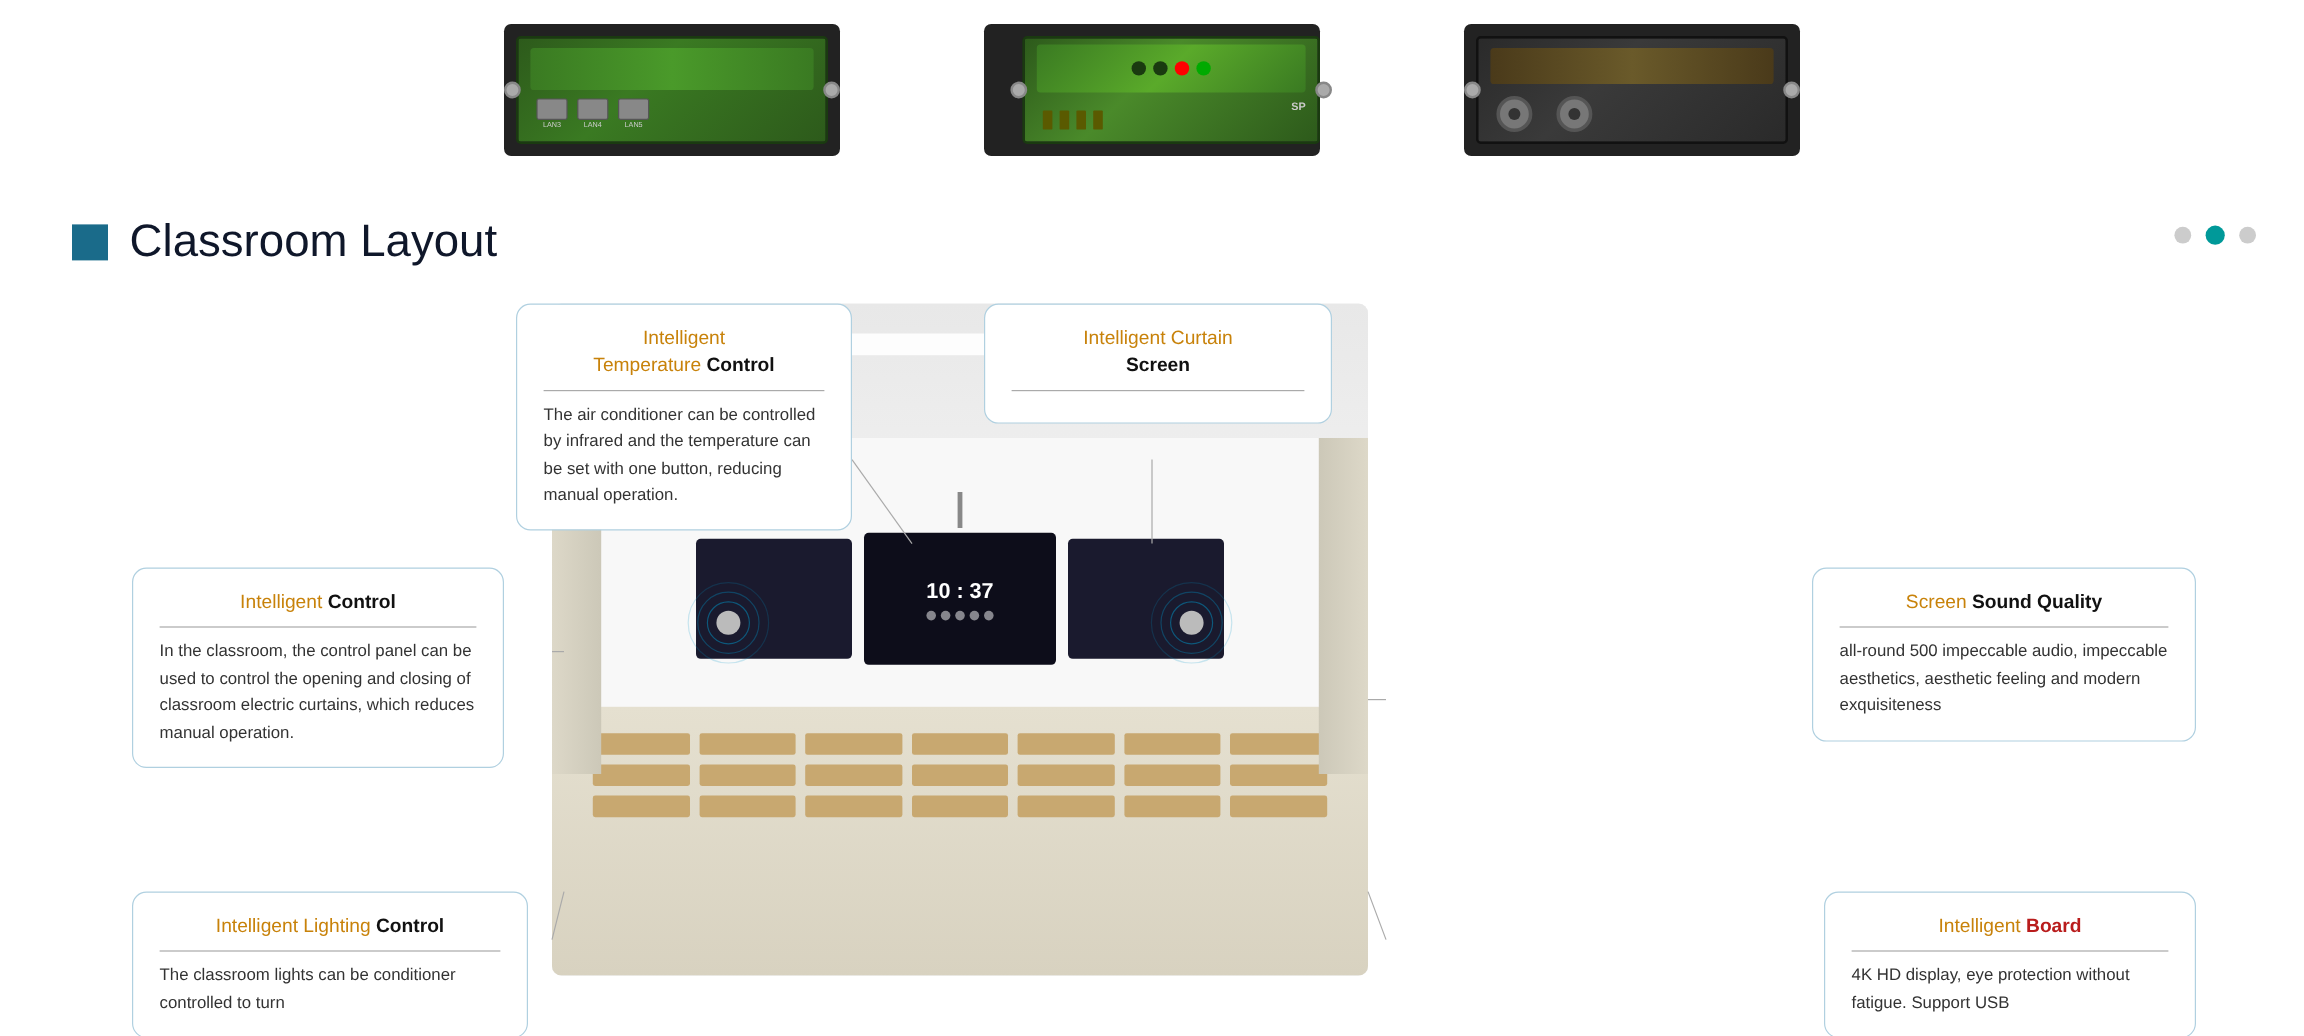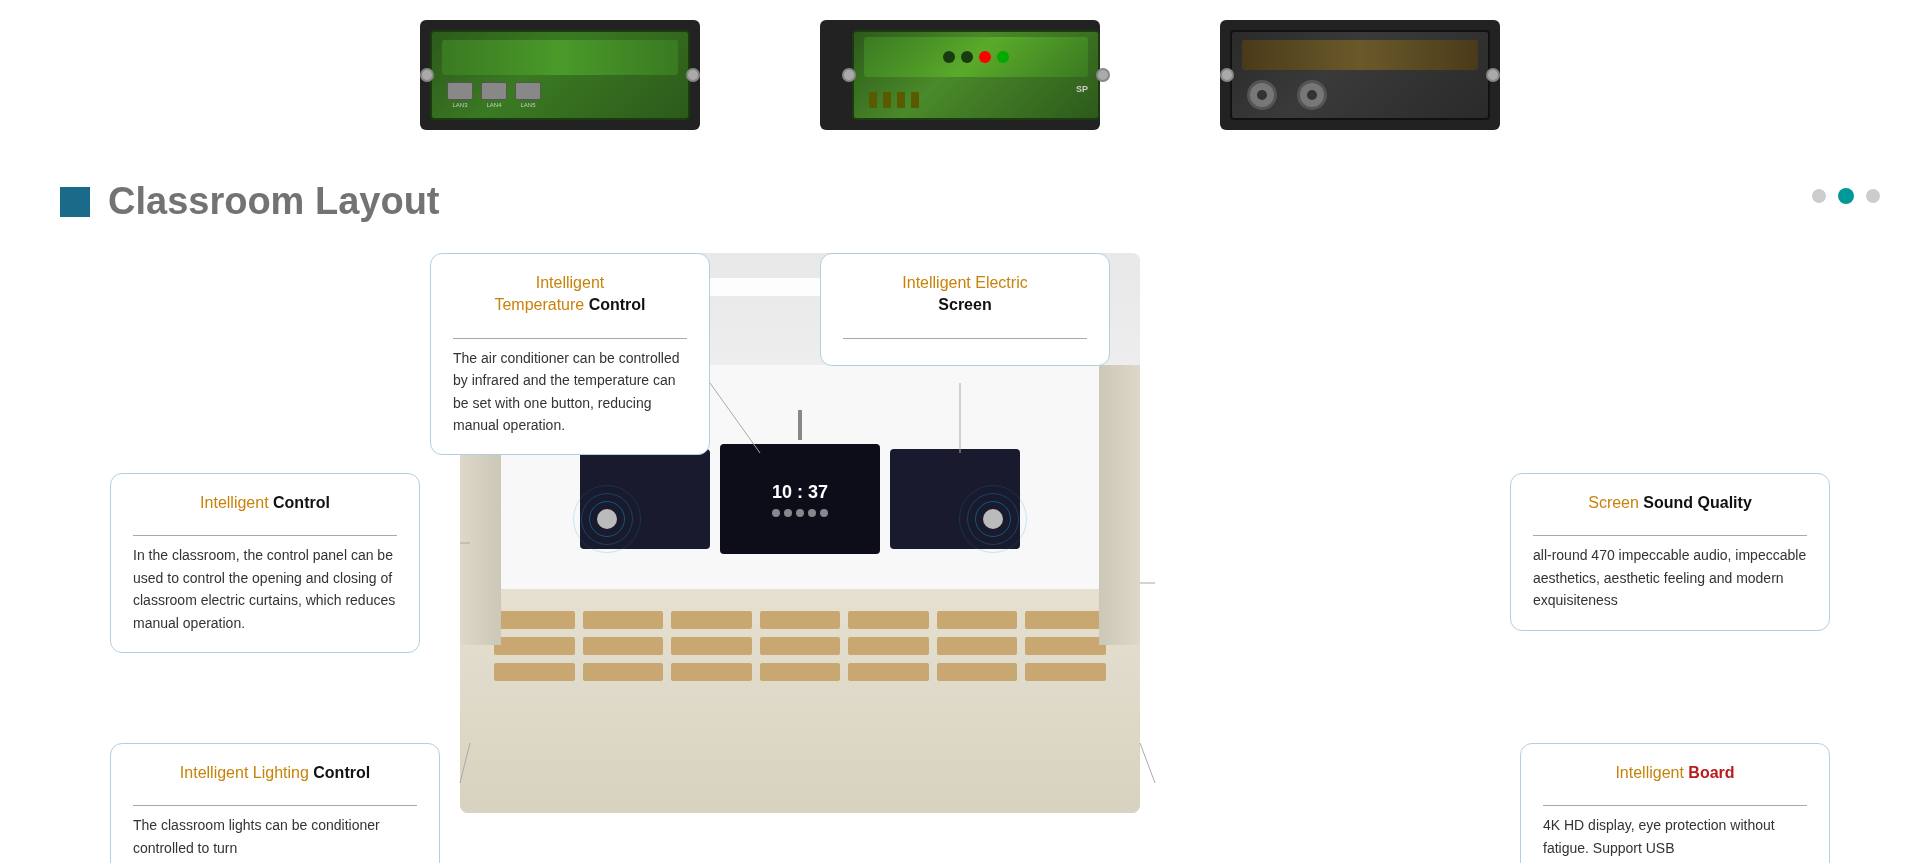--- a/index.html
+++ b/index.html
@@ -67,22 +67,22 @@
 
     .section-icon {
       width: 30px;
       height: 30px;
       background: #1a6b8a;
       flex-shrink: 0;
     }
 
     .section-title {
       font-size: 38px;
-      font-weight: 700;
-      color: #737373;
+      font-weight: 400;
+      color: #0f172a;
     }
 
     
     .nav-dots {
       position: absolute;
       top: 28px;
       right: 40px;
       display: flex;
       gap: 12px;
       align-items: center;
@@ -245,21 +245,21 @@
       background: #fff;
       border: 1.5px solid #b0d0e0;
       border-radius: 12px;
       padding: 18px 22px;
     }
 
     .card-title {
       text-align: center;
       font-size: 16px;
       margin-bottom: 8px;
-      padding-bottom: 21px;
+      padding-bottom: 8px;
       border-bottom: 1px solid #aaa;
       line-height: 1.4;
     }
 
     .card-body {
       font-size: 14px;
       color: #333;
       line-height: 1.6;
     }
 
@@ -500,21 +500,21 @@
     <div class="info-card card-temp-control">
       <div class="card-title">
         <span style="color:#c8820a;">Intelligent</span><br>
         <span style="color:#c8820a;">Temperature </span><span style="font-weight:bold;color:#111;">Control</span>
       </div>
       <div class="card-body">The air conditioner can be controlled by infrared and the temperature can be set with one button, reducing manual operation.</div>
     </div>
 
     <div class="info-card card-electric-screen">
       <div class="card-title">
-        <span style="color:#c8820a;">Intelligent Electric</span><br>
+        <span style="color:#c8820a;">Intelligent Curtain</span><br>
         <span style="font-weight:bold;color:#111;">Screen</span>
       </div>
     </div>
 
     <div class="info-card card-curtain">
       <div class="card-title">
         <span style="color:#c8820a;">Intelligent </span><span style="font-weight:bold;color:#111;">Control</span>
       </div>
       <div class="card-body">In the classroom, the control panel can be used to control the opening and closing of classroom electric curtains, which reduces manual operation.</div>
     </div>
@@ -523,21 +523,21 @@
       <div class="card-title">
         <span style="color:#c8820a;">Intelligent Lighting </span><span style="font-weight:bold;color:#111;">Control</span>
       </div>
       <div class="card-body">The classroom lights can be conditioner controlled to turn</div>
     </div>
 
     <div class="info-card card-sound">
       <div class="card-title">
         <span style="color:#c8820a;">Screen </span><span style="font-weight:bold;color:#111;">Sound Quality</span>
       </div>
-      <div class="card-body">all-round 470 impeccable audio, impeccable aesthetics, aesthetic feeling and modern exquisiteness</div>
+      <div class="card-body">all-round 500 impeccable audio, impeccable aesthetics, aesthetic feeling and modern exquisiteness</div>
     </div>
 
     <div class="info-card card-board">
       <div class="card-title">
         <span style="color:#c8820a;">Intelligent </span><span style="font-weight:bold;color:#b91c1c;">Board</span>
       </div>
       <div class="card-body">4K HD display, eye protection without fatigue. Support USB</div>
     </div>
 
   </div>

